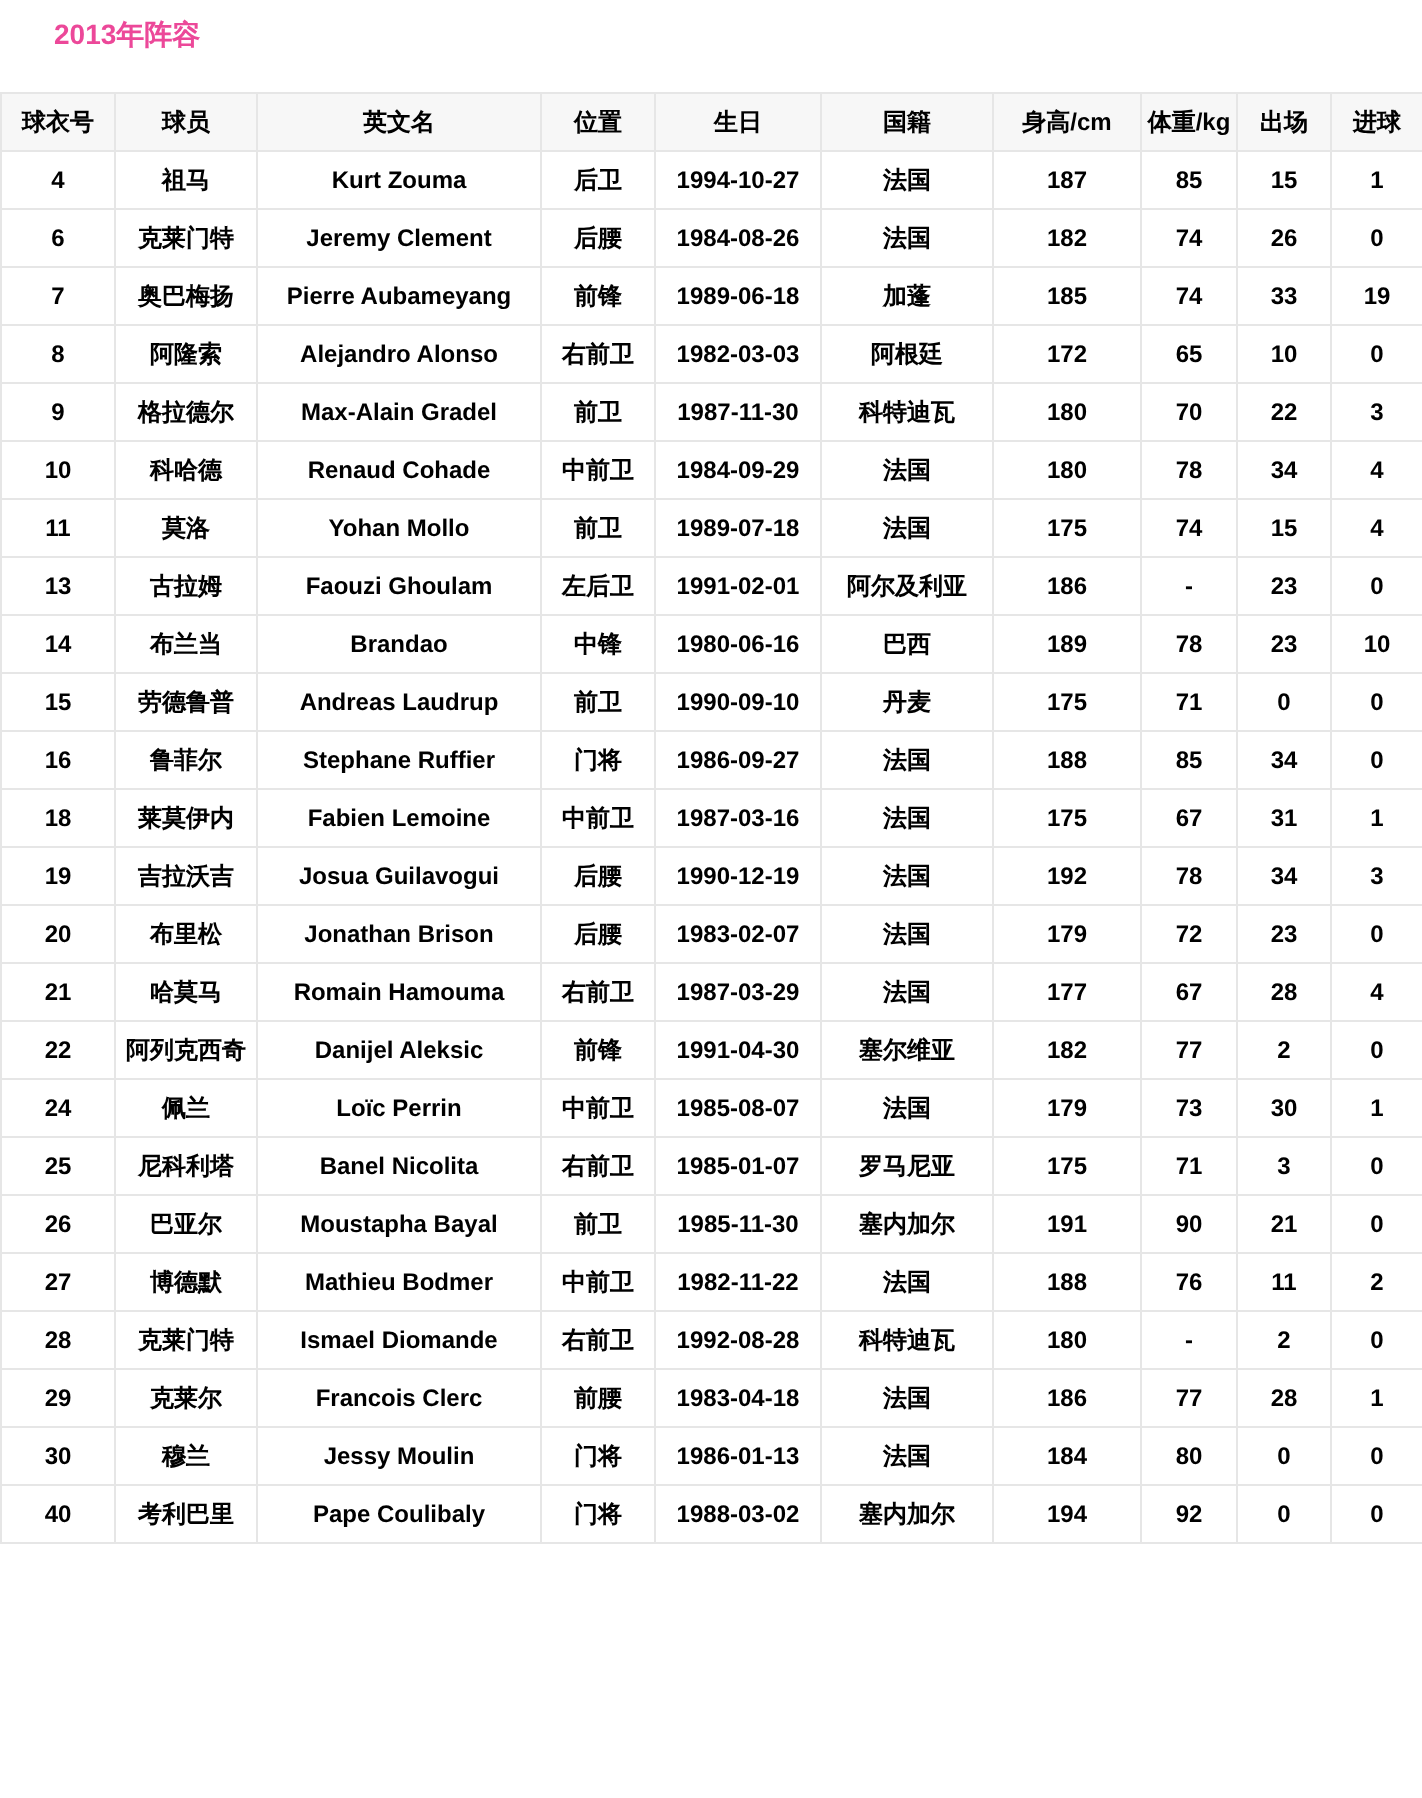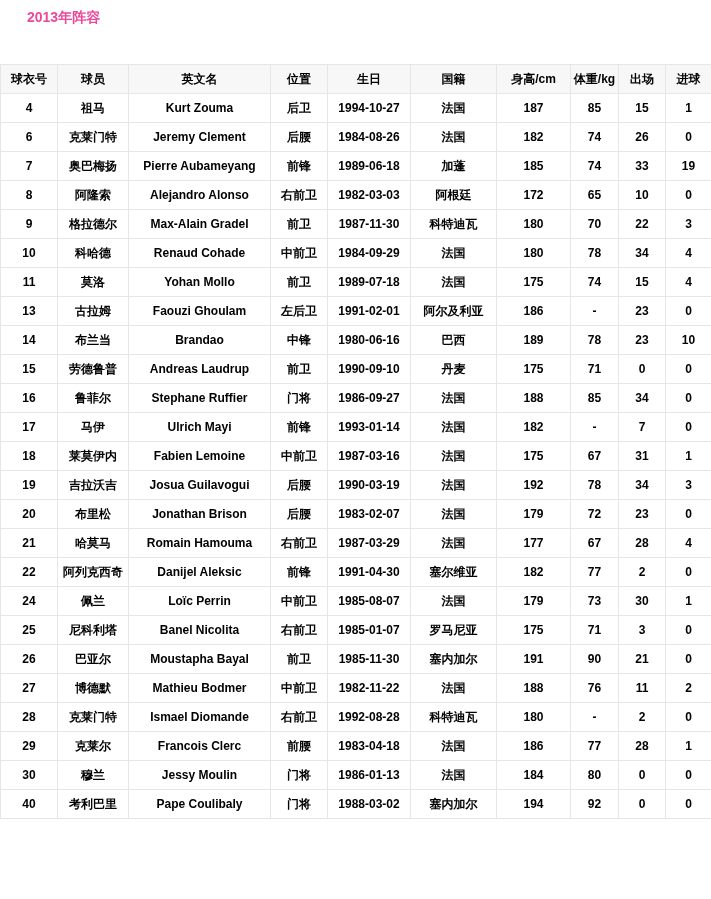--- a/index.html
+++ b/index.html
@@ -12,21 +12,21 @@
     font-family: "Liberation Sans", "DejaVu Sans", sans-serif;
   }
   .page-title {
     margin: 9px 0 0 27px;
     font-size: 14px;
     line-height: 16px;
     font-weight: bold;
     color: #ec4899;
   }
   table.squad-table {
-    margin-top: 39px;
+    margin-top: 21px;
     width: 711px;
     border-collapse: collapse;
     table-layout: fixed;
   }
   table.squad-table th,
   table.squad-table td {
     border: 1px solid #e6e6e6;
     height: 28px;
     padding: 0;
     text-align: center;
@@ -214,49 +214,37 @@
         <td>Stephane Ruffier</td>
         <td>门将</td>
         <td>1986-09-27</td>
         <td>法国</td>
         <td>188</td>
         <td>85</td>
         <td>34</td>
         <td>0</td>
       </tr>
       <tr>
-        <td>17</td>
-        <td>马伊</td>
-        <td>Ulrich Mayi</td>
-        <td>前锋</td>
-        <td>1993-01-14</td>
-        <td>法国</td>
-        <td>182</td>
-        <td>-</td>
-        <td>7</td>
-        <td>0</td>
-      </tr>
-      <tr>
         <td>18</td>
         <td>莱莫伊内</td>
         <td>Fabien Lemoine</td>
         <td>中前卫</td>
         <td>1987-03-16</td>
         <td>法国</td>
         <td>175</td>
         <td>67</td>
         <td>31</td>
         <td>1</td>
       </tr>
       <tr>
         <td>19</td>
         <td>吉拉沃吉</td>
         <td>Josua Guilavogui</td>
         <td>后腰</td>
-        <td>1990-03-19</td>
+        <td>1990-12-19</td>
         <td>法国</td>
         <td>192</td>
         <td>78</td>
         <td>34</td>
         <td>3</td>
       </tr>
       <tr>
         <td>20</td>
         <td>布里松</td>
         <td>Jonathan Brison</td>

